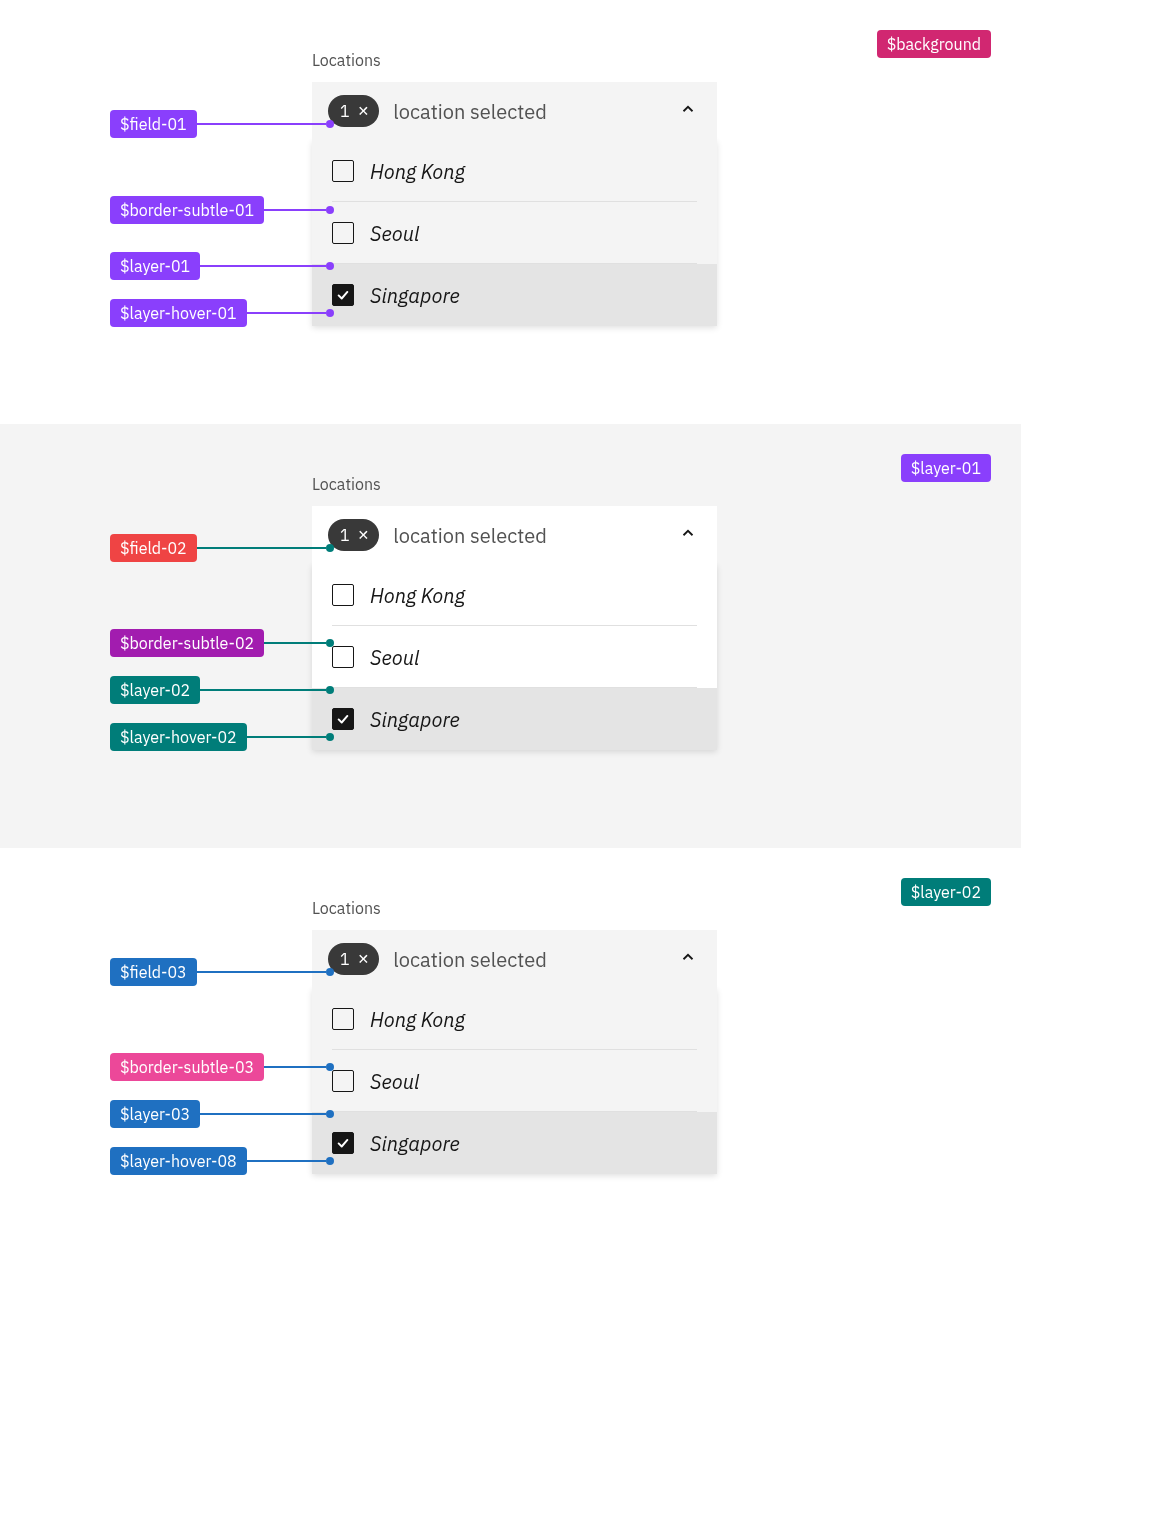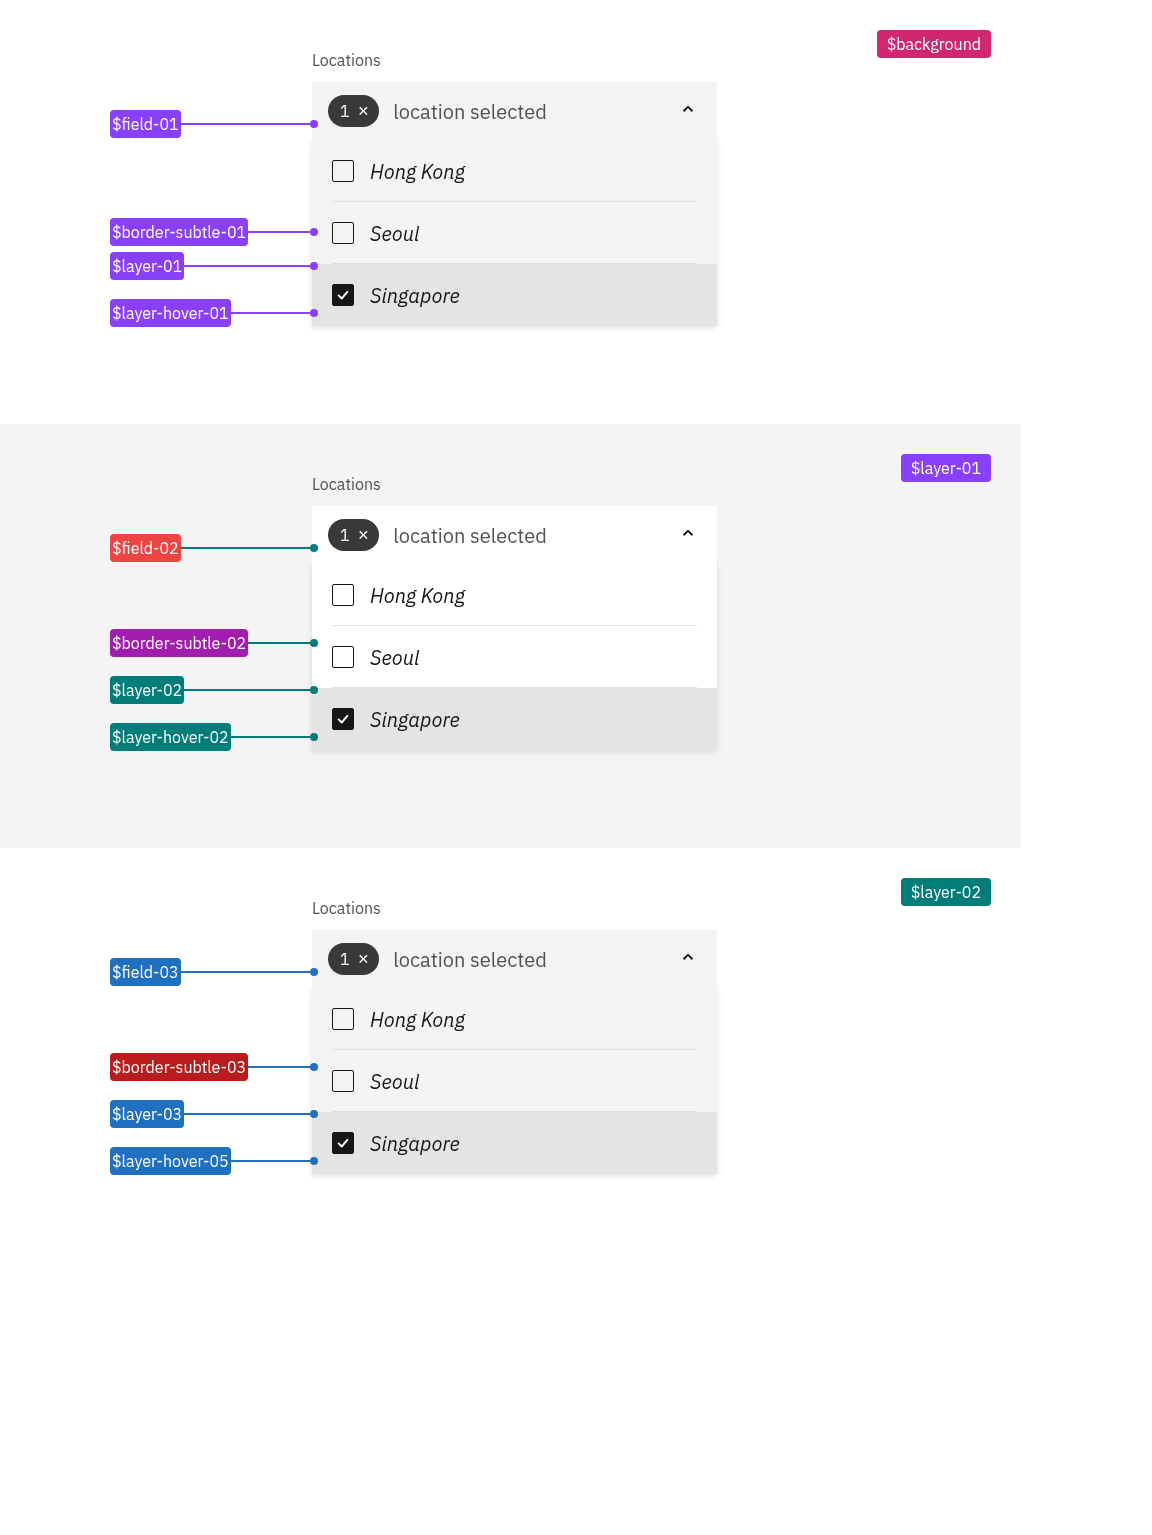--- a/index.html
+++ b/index.html
@@ -101,21 +101,21 @@
   
   .callout {
     position: absolute;
     display: flex;
     align-items: center;
     height: 28px;
   }
   .callout .pill {
     color: #fff;
     font-size: 16px;
-    padding: 4px 2px;
+    padding: 4px 10px;
     border-radius: 4px;
     white-space: nowrap;
   }
   .callout .line {
     height: 1.5px;
     flex: 0 0 auto;
   }
   .callout .dot {
     width: 8px; height: 8px; border-radius: 50%;
     flex-shrink: 0;
@@ -161,21 +161,21 @@
             </span>
             <span class="opt-label">Singapore</span>
           </div>
         </div>
       </div>
       <div class="callout" style="left: 110px; top: 110px;">
         <span class="pill" style="background: rgb(138, 63, 252);">$field-01</span>
         <span class="line" style="width: 129.359px; background: rgb(138, 63, 252);"></span>
         <span class="dot" style="background: rgb(138, 63, 252);"></span>
       </div>
-      <div class="callout" style="left: 110px; top: 218px;">
+      <div class="callout" style="left: 110px; top: 196px;">
         <span class="pill" style="background: rgb(138, 63, 252);">$border-subtle-01</span>
         <span class="line" style="width: 61.8438px; background: rgb(138, 63, 252);"></span>
         <span class="dot" style="background: rgb(138, 63, 252);"></span>
       </div>
       <div class="callout" style="left: 110px; top: 252px;">
         <span class="pill" style="background: rgb(138, 63, 252);">$layer-01</span>
         <span class="line" style="width: 125.781px; background: rgb(138, 63, 252);"></span>
         <span class="dot" style="background: rgb(138, 63, 252);"></span>
       </div>
       <div class="callout" style="left: 110px; top: 299px;">
@@ -274,28 +274,28 @@
             <span class="opt-label">Singapore</span>
           </div>
         </div>
       </div>
       <div class="callout" style="left: 110px; top: 110px;">
         <span class="pill" style="background: rgb(31, 112, 193);">$field-03</span>
         <span class="line" style="width: 129.359px; background: rgb(31, 112, 193);"></span>
         <span class="dot" style="background: rgb(31, 112, 193);"></span>
       </div>
       <div class="callout" style="left: 110px; top: 205px;">
-        <span class="pill" style="background: #b91c1c;">$border-subtle-03</span>
+        <span class="pill" style="background: #ec4899;">$border-subtle-03</span>
         <span class="line" style="width: 61.8438px; background: rgb(31, 112, 193);"></span>
         <span class="dot" style="background: rgb(31, 112, 193);"></span>
       </div>
       <div class="callout" style="left: 110px; top: 252px;">
         <span class="pill" style="background: rgb(31, 112, 193);">$layer-03</span>
         <span class="line" style="width: 125.781px; background: rgb(31, 112, 193);"></span>
         <span class="dot" style="background: rgb(31, 112, 193);"></span>
       </div>
       <div class="callout" style="left: 110px; top: 299px;">
-        <span class="pill" style="background: rgb(31, 112, 193);">$layer-hover-05</span>
+        <span class="pill" style="background: rgb(31, 112, 193);">$layer-hover-08</span>
         <span class="line" style="width: 79.4062px; background: rgb(31, 112, 193);"></span>
         <span class="dot" style="background: rgb(31, 112, 193);"></span>
       </div>
     </div>
   </div>
 
 </body></html>

